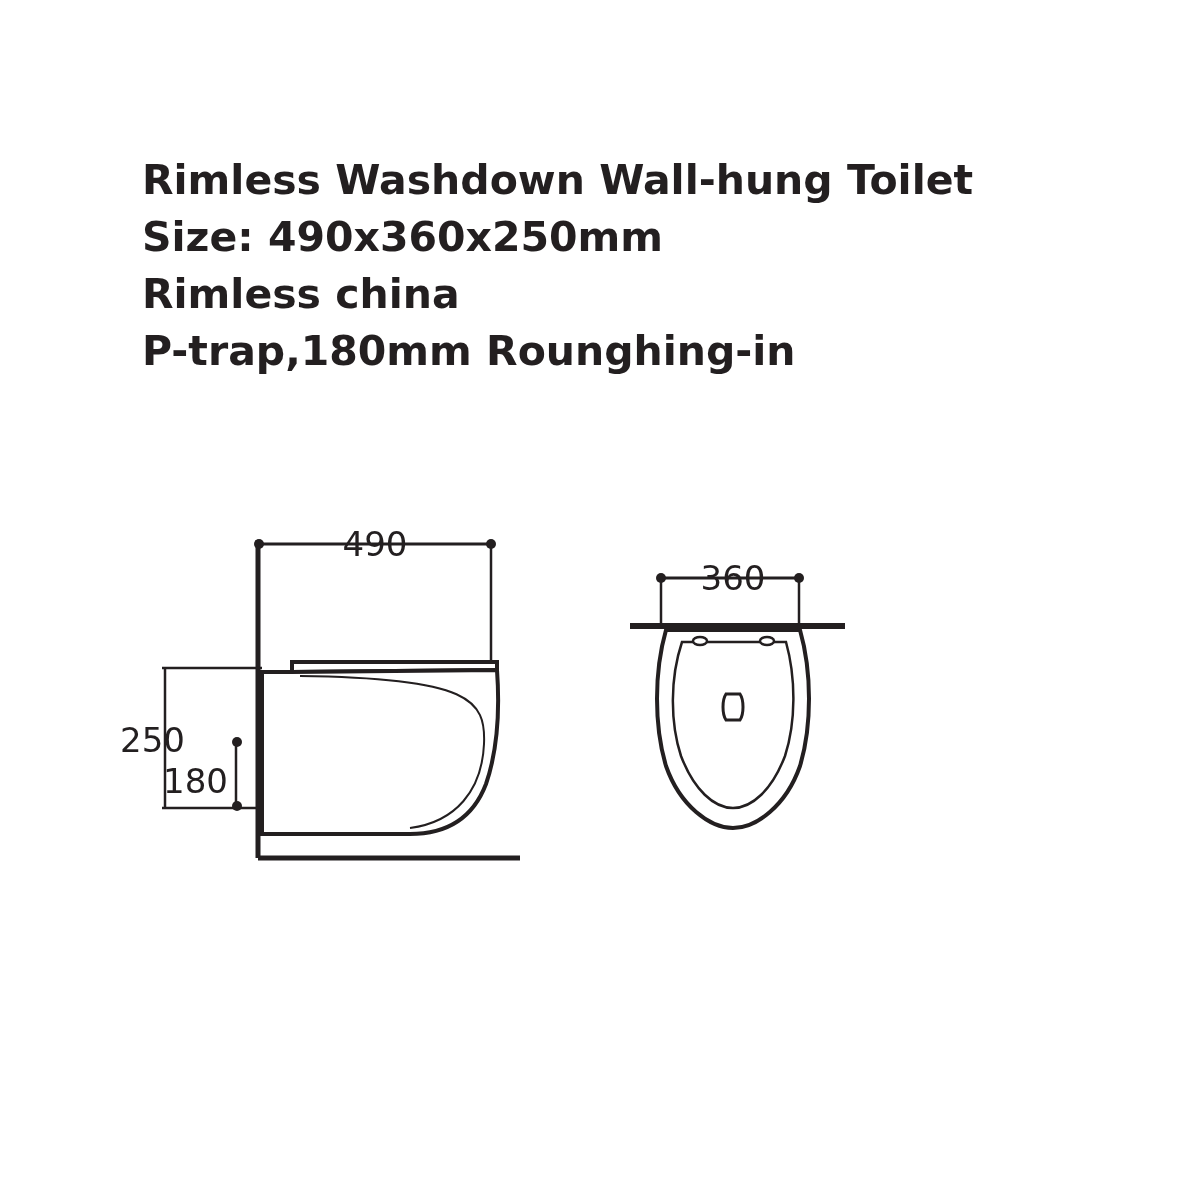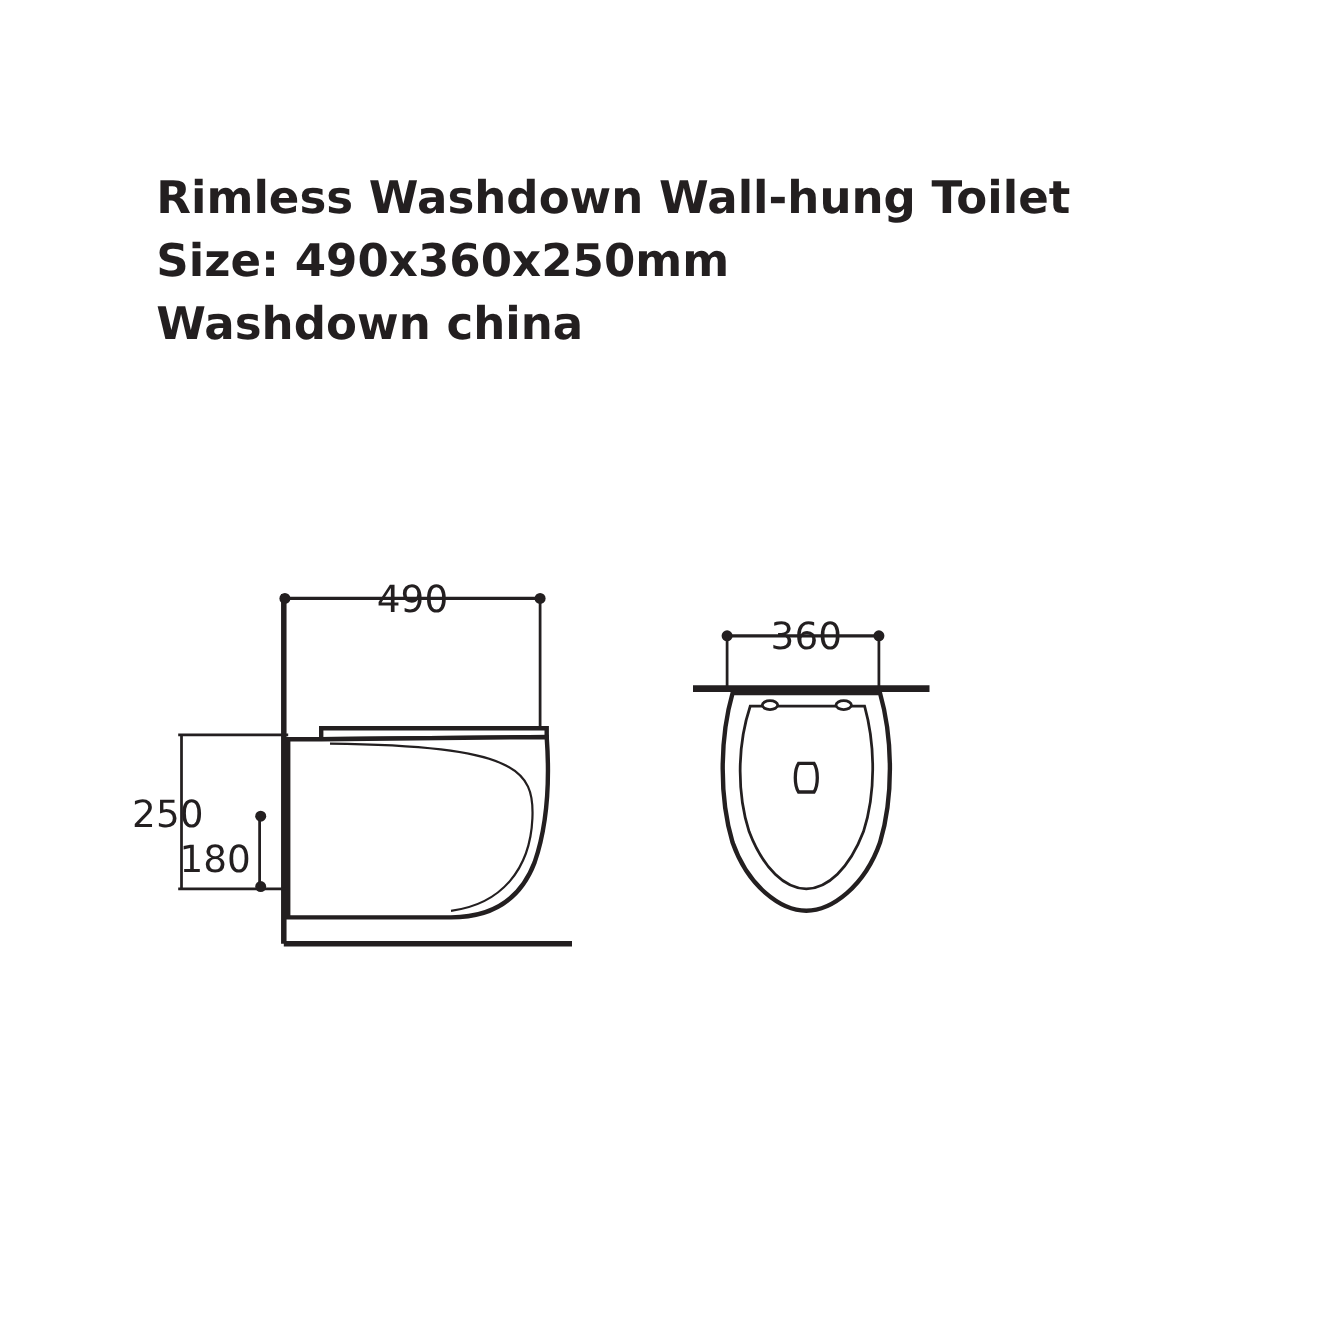--- a/index.html
+++ b/index.html
@@ -47,21 +47,22 @@
   }
 </style>
 </head>
 <body>
 
 <div class="page">
 
   <div class="spec-block">
     <div class="spec-line">Rimless Washdown Wall-hung Toilet</div>
     <div class="spec-line">Size: 490x360x250mm</div>
-    <div class="spec-line">Washdown china</div>
+    <div class="spec-line">Rimless china</div>
+    <div class="spec-line">P-trap,180mm Rounghing-in</div>
   </div>
 
   <svg class="drawing" viewBox="0 0 1200 1200">
 
     <g>
 
       <line x1="258" y1="540" x2="258" y2="858" stroke="#231f20" stroke-width="5"></line>
 
       <line x1="258" y1="858" x2="520" y2="858" stroke="#231f20" stroke-width="5"></line>
 

